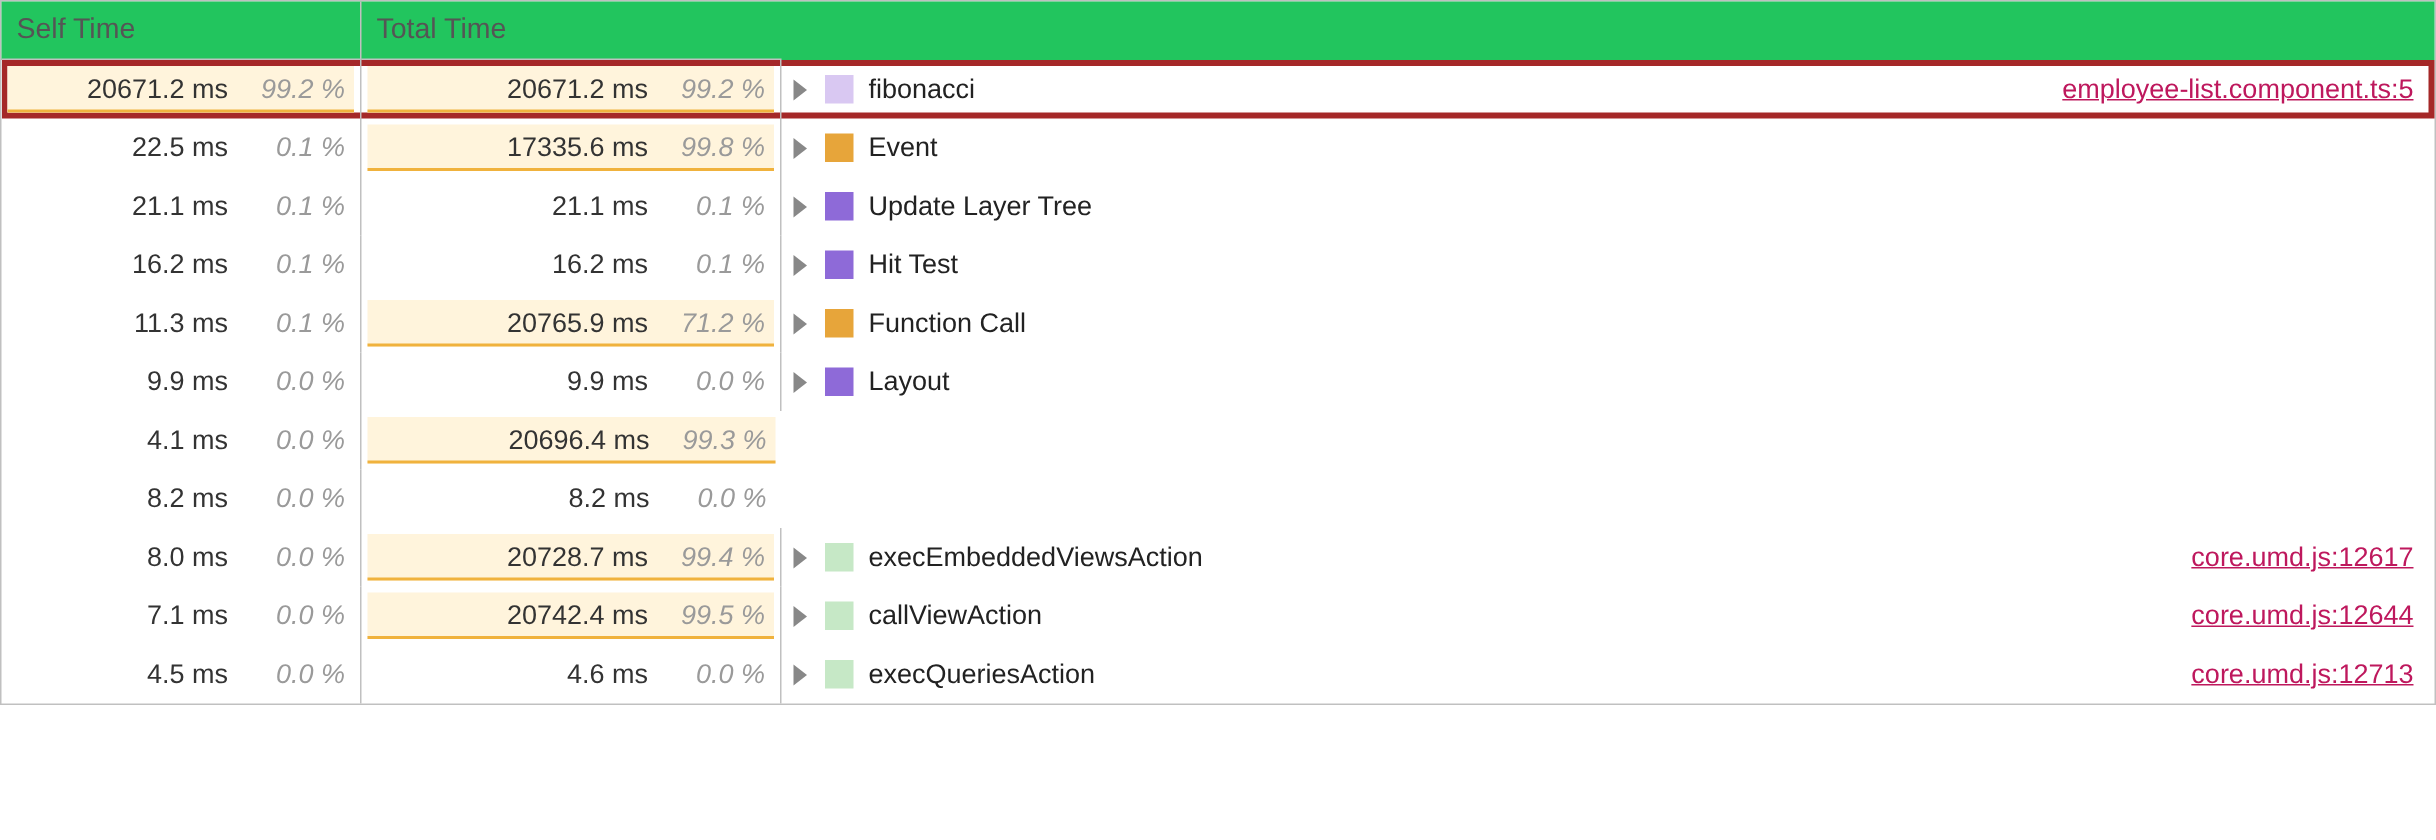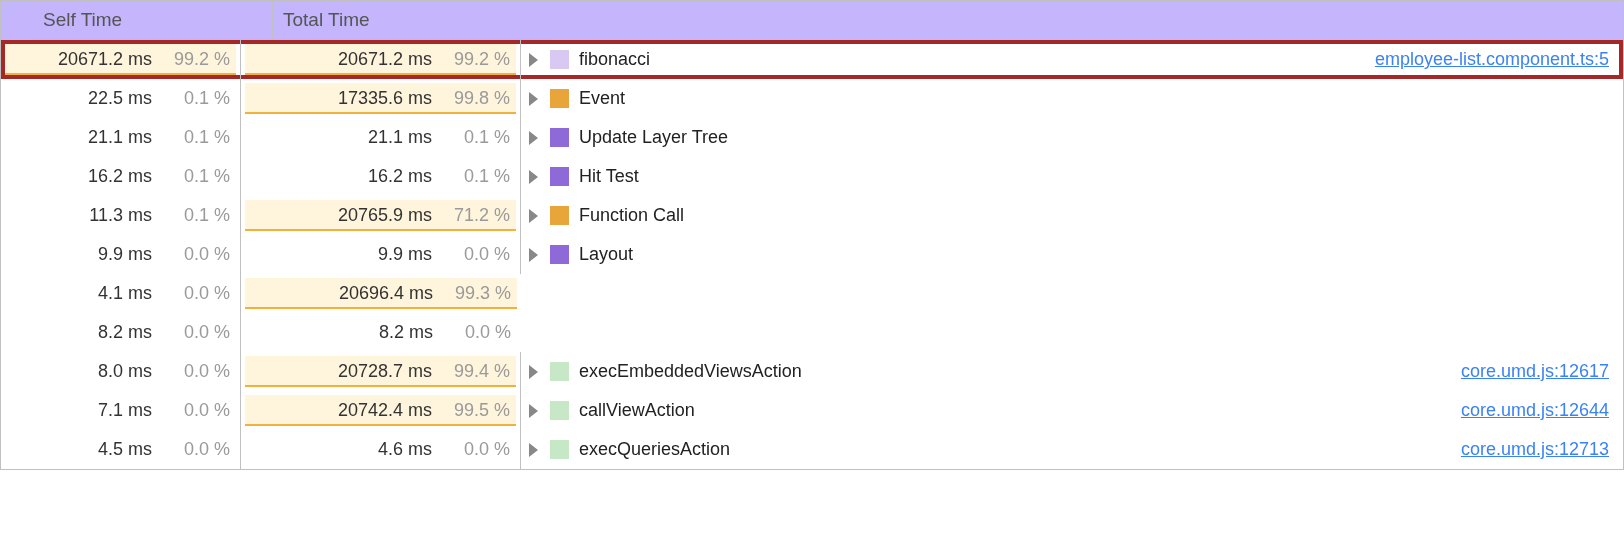--- a/index.html
+++ b/index.html
@@ -13,23 +13,22 @@
   .panel {
     width: 1624px;
     border: 1px solid #c0c0c0;
   }
   .row {
     display: flex;
     align-items: stretch;
     height: 39px;
   }
   .header {
-    background: #c4b5fd;
+    background: #22c55e;
     color: #555;
-    padding-left: 32px;
   }
   .header .cell {
     border-bottom: 1px solid #c0c0c0;
     padding: 8px 10px;
     font-size: 19px;
     display: flex;
     align-items: center;
   }
   .cell {
     border-right: 1px solid #c0c0c0;
@@ -52,20 +51,21 @@
   .timecell .ms {
     color: #333;
     text-align: right;
     min-width: 120px;
   }
   .timecell .pct {
     color: #9a9a9a;
     text-align: right;
     min-width: 72px;
     margin-left: 6px;
+    font-style: italic;
   }
   .timecell .bar-bg {
     position: absolute;
     left: 4px; top: 4px; bottom: 4px;
     background: #fff4dc;
     border-bottom: 2px solid #f0b23d;
     z-index: 0;
   }
   .timecell .ms, .timecell .pct { position: relative; z-index: 1; }
 
@@ -86,21 +86,21 @@
     width: 19px; height: 19px;
     flex: none;
   }
   .activity .name {
     flex: 1;
     white-space: nowrap;
     overflow: hidden;
     text-overflow: ellipsis;
   }
   .activity .link {
-    color: #3b82f6;
+    color: #be185d;
     text-decoration: underline;
     white-space: nowrap;
   }
 
   .highlight-row {
     position: relative;
     box-shadow: inset 0 0 0 4px #a52828;
   }
 
   

